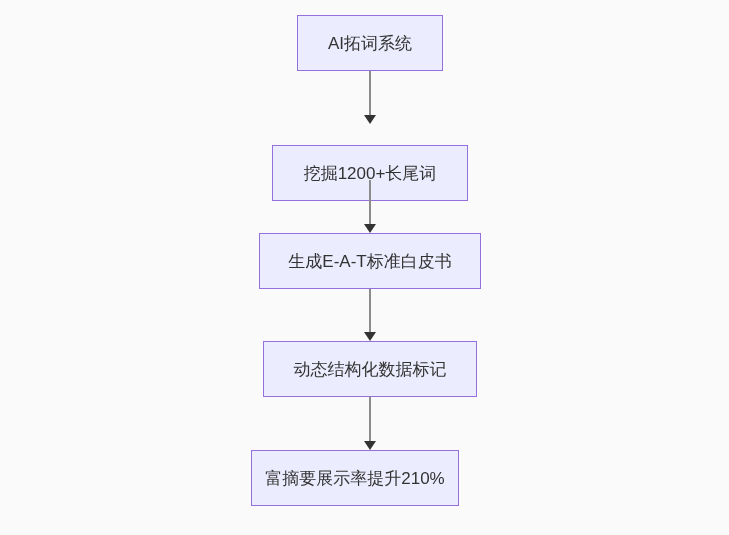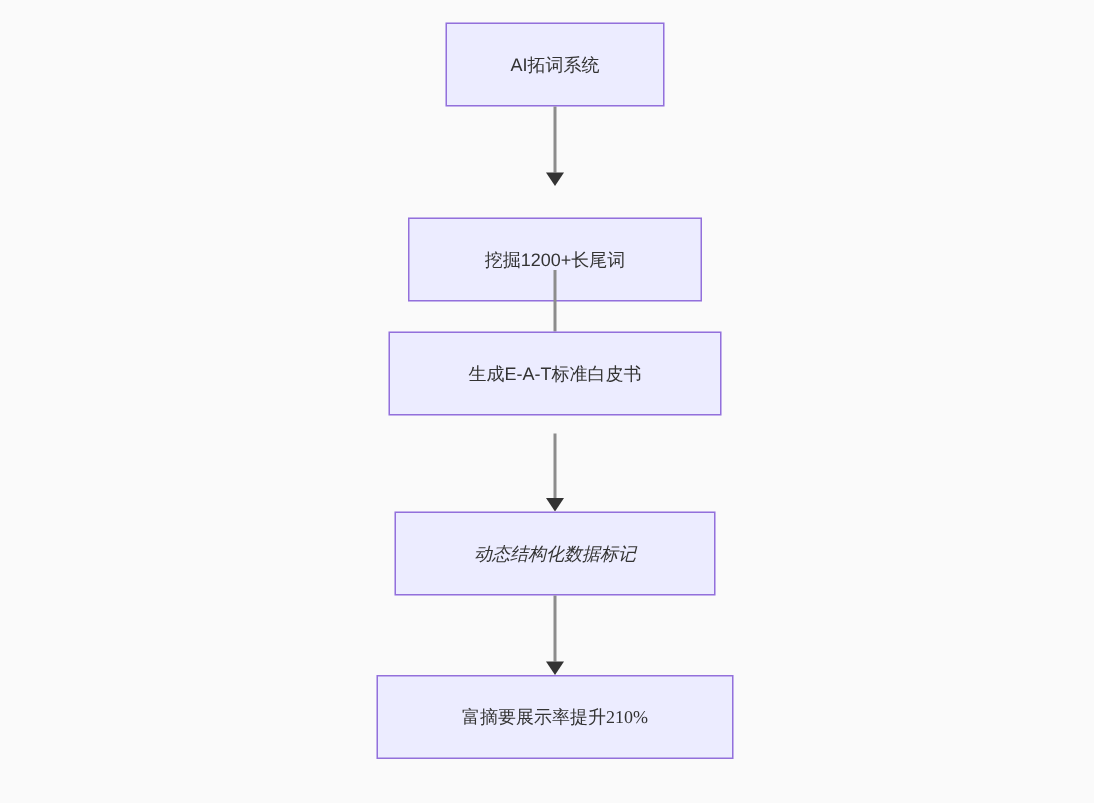--- a/index.html
+++ b/index.html
@@ -22,29 +22,29 @@
   .node {
     position: absolute;
     box-sizing: border-box;
     height: 56px;
     background: #ececff;
     border: 1.5px solid #9370db;
     display: flex;
     align-items: center;
     justify-content: center;
     color: #333333;
-    font-size: 12px;
+    font-size: 17px;
     line-height: 1;
     white-space: nowrap;
   }
   .node-1 { left: 297px; top: 15px;  width: 146px; }
   .node-2 { left: 272px; top: 124px; width: 196px; margin-top: 21px; }
-  .node-3 { left: 259px; top: 221px; width: 222px; }
-  .node-4 { left: 263px; top: 341px; width: 214px; font-style: italic; }
-  .node-5 { left: 251px; top: 450px; width: 238px; font-family: Liberation Serif, serif; }
+  .node-3 { left: 259px; top: 233px; width: 222px; }
+  .node-4 { left: 263px; top: 341px; width: 214px; }
+  .node-5 { left: 251px; top: 450px; width: 208px; }
 
   .edge {
     position: absolute;
     left: 363px;
     width: 14px;
     display: flex;
     flex-direction: column;
     align-items: center;
   }
   .edge .line {

